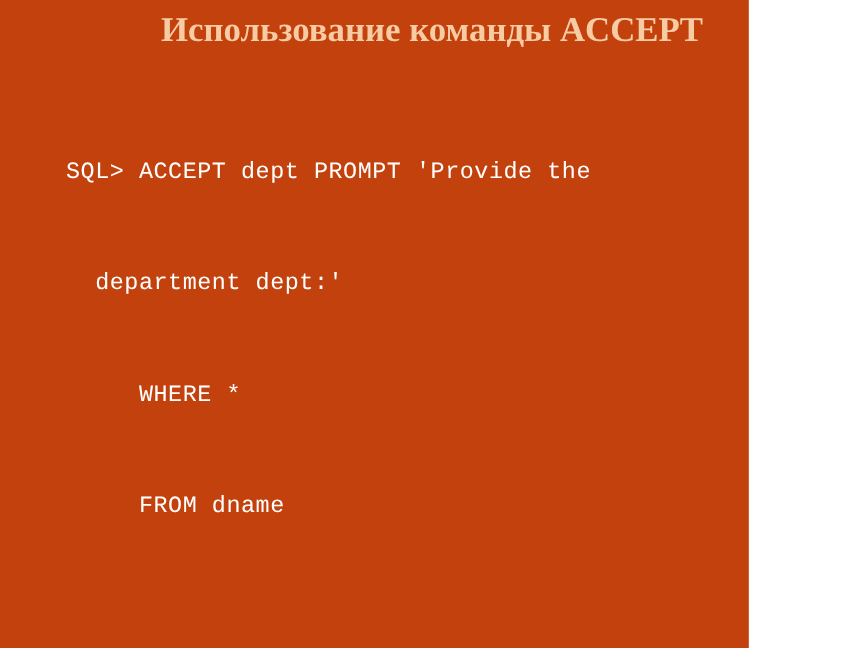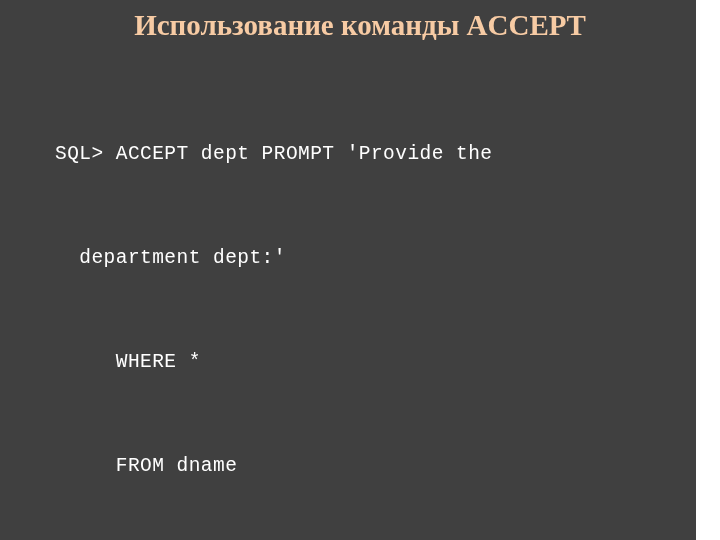--- a/index.html
+++ b/index.html
@@ -7,23 +7,23 @@
     padding: 0;
   }
   body {
     width: 720px;
     height: 540px;
     overflow: hidden;
     font-family: "Liberation Sans", sans-serif;
   }
   .slide {
     position: relative;
-    width: 696px;
+    width: 624px;
     height: 540px;
-    background: #404040;
+    background: #c2410c;
     overflow: hidden;
   }
   .slide-title {
     position: absolute;
     top: 8px;
     left: 0;
     width: 720px;
     text-align: center;
     font-family: "Liberation Serif", "DejaVu Serif", serif;
     font-weight: bold;
@@ -42,21 +42,20 @@
     font-size: 19.5px;
     line-height: 31px;
     color: #FFFFFF;
     white-space: pre;
     letter-spacing: 0.45px;
   }
   .code-line {
     display: block;
     height: 31px;
     white-space: pre;
-    margin-top: 11px;
   }
 </style>
 </head>
 <body>
 
 <div class="slide">
 
   <div class="slide-title">Использование команды ACCEPT</div>
 
   <div class="code-body">

